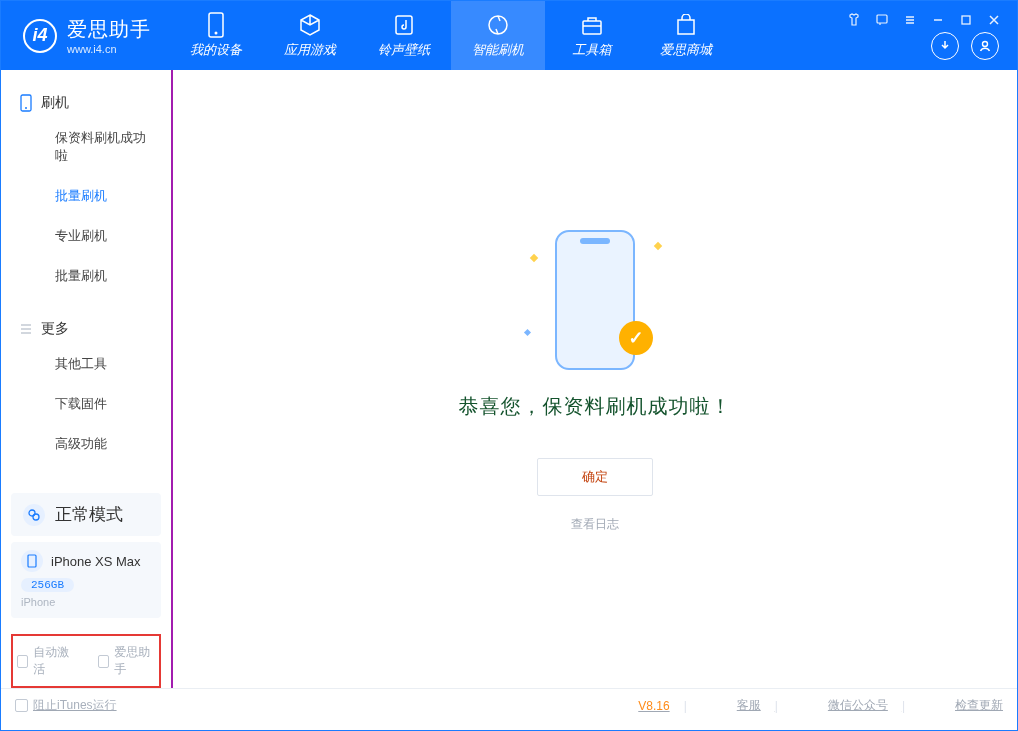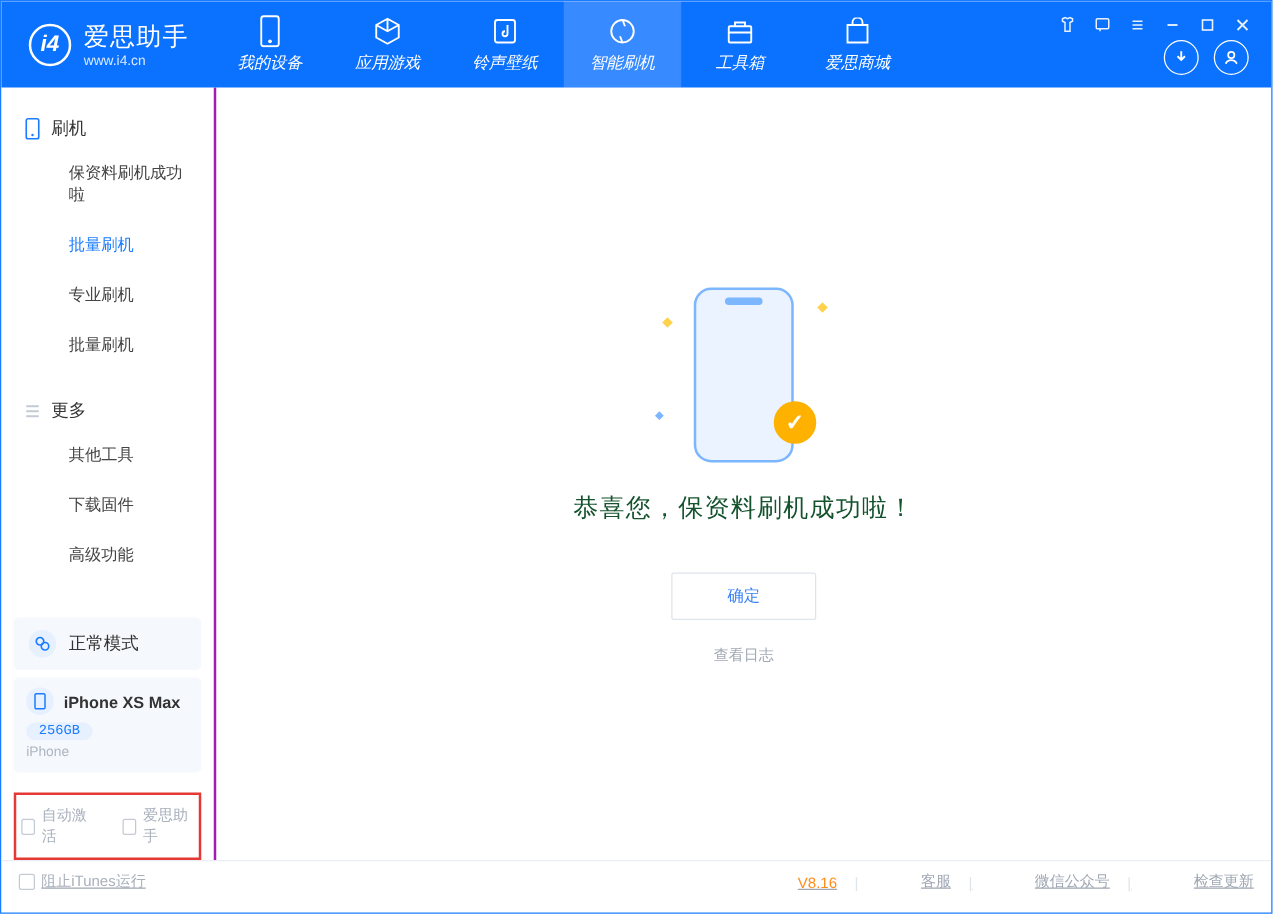--- a/index.html
+++ b/index.html
@@ -21,37 +21,37 @@
     .sidebar { width: 172px; border-right: 2px solid #a21caf; display: flex; flex-direction: column; }
     .side-section { padding-top: 18px; }
     .side-title { display: flex; align-items: center; gap: 8px; padding: 6px 18px; font-size: 14px; color: #333; font-weight: 500; }
     .side-items { display: flex; flex-direction: column; }
     .side-item { padding: 11px 18px 11px 54px; font-size: 13px; color: #444; cursor: pointer; }
     .side-item.active { color: #1a7cff; }
     .spacer { flex: 1; }
     .device-box { margin: 6px 10px; padding: 10px 12px; border-radius: 4px; background: #f5f8fc; display: flex; align-items: center; gap: 10px; cursor: pointer; }
     .device-ico { width: 22px; height: 22px; border-radius: 50%; background: #e6f0ff; display:flex; align-items:center; justify-content:center; color:#1a7cff; }
     .device-info { padding: 8px 10px 10px 10px; margin: 0 10px 6px 10px; background: #f5f8fc; border-radius: 4px; }
-    .device-name { font-size: 13px; color: #333; font-weight:700; display:flex; align-items:center; gap:8px; }
+    .device-name { font-size: 13px; color: #333; font-weight:400; display:flex; align-items:center; gap:8px; }
     .capacity { display:inline-block; margin-top:6px; padding: 1px 10px; font-size: 11px; color:#1a7cff; background:#e6f0ff; border-radius: 10px; font-family: Liberation Mono, monospace; }
     .device-type { font-size: 11px; color:#aeb6c2; margin-top:4px; }
     .red-box { margin: 10px 10px 0 10px; border: 2px solid #e53935; padding: 8px 4px; display: flex; gap: 24px; align-items: center; }
     .chk { display: flex; align-items: center; gap: 5px; font-size: 12px; color: #a8b0bc; cursor:pointer; }
     .chk-box { width: 13px; height: 13px; border: 1px solid #c3cad4; border-radius: 2px; }
     .main { flex: 1; display: flex; flex-direction: column; align-items: center; justify-content: center; gap: 18px; }
     .illus { width: 120px; height: 150px; position: relative; display:flex; align-items:center; justify-content:center; }
     .phone { width: 80px; height: 140px; border-radius: 14px; border: 2px solid #7bb6ff; background: #eaf3ff; position: relative; }
     .phone::before { content:""; position:absolute; top:6px; left:50%; transform:translateX(-50%); width:30px; height:6px; background:#7bb6ff; border-radius:3px; }
     .check-badge { position: absolute; right: 2px; bottom: 20px; width: 34px; height: 34px; border-radius: 50%; background: #ffb100; display:flex; align-items:center; justify-content:center; color:#fff; font-size:18px; font-weight:bold; }
     .sparkle { position:absolute; width:6px; height:6px; background:#ffd24d; transform: rotate(45deg); }
     .sparkle.s1 { left:-4px; top:30px; }
     .sparkle.s2 { right:-6px; top:18px; }
     .sparkle.s3 { left:-10px; bottom:40px; background:#7bb6ff; width:5px; height:5px; }
     .success-text { font-size: 20px; color: #14532d; font-weight: 500; letter-spacing: 1px; }
-    .ok-btn { margin-top: 20px; padding: 9px 44px; border: 1px solid #dfe4ec; background: #fff; font-size: 13px; color: #3b82f6; cursor: pointer; border-radius: 2px; }
+    .ok-btn { margin-top: 20px; padding: 9px 44px; border: 1px solid #dfe4ec; background: #fff; font-size: 13px; color: #c2410c; cursor: pointer; border-radius: 2px; }
     .log-link { font-size: 12px; color: #a0a8b4; cursor: pointer; margin-top: 2px; }
     .footer { height: 34px; border-top: 1px solid #eaeef3; display: flex; align-items: center; padding: 0 14px; font-size: 12px; color: #a0a8b4; text-decoration: underline; }
     .footer .right { margin-left: auto; display: flex; align-items: center; gap: 14px; }
     .footer .ver { color: #ff8c1a; }
     .footer .sep { color: #dfe4ec; }
     .footer .link { cursor: pointer; margin-left: 36px; }
   </style>
 </head>
 <body>
 
@@ -195,21 +195,21 @@
       </div>
     </div>
     <div class="spacer"></div>
     <div class="device-box">
       <div class="device-ico">
           <svg width="14" height="14" viewBox="0 0 14 14">
             <circle cx="5" cy="5" r="3" fill="none" stroke="#1a7cff" stroke-width="1.3"></circle>
             <circle cx="9" cy="9" r="3" fill="none" stroke="#1a7cff" stroke-width="1.3"></circle>
           </svg>
         </div>
-      <span style="font-size:14px;color:#333;font-weight:500">正常模式</span>
+      <span style="font-size:17px;color:#333;font-weight:500">正常模式</span>
     </div>
     <div class="device-info">
       <div class="device-name">
         <span class="device-ico">
             <svg width="10" height="14" viewBox="0 0 10 14">
               <rect x="1" y="1" width="8" height="12" rx="1" fill="none" stroke="#1a7cff" stroke-width="1.2"></rect>
             </svg>
           </span>
         <span>iPhone XS Max</span>
       </div>

